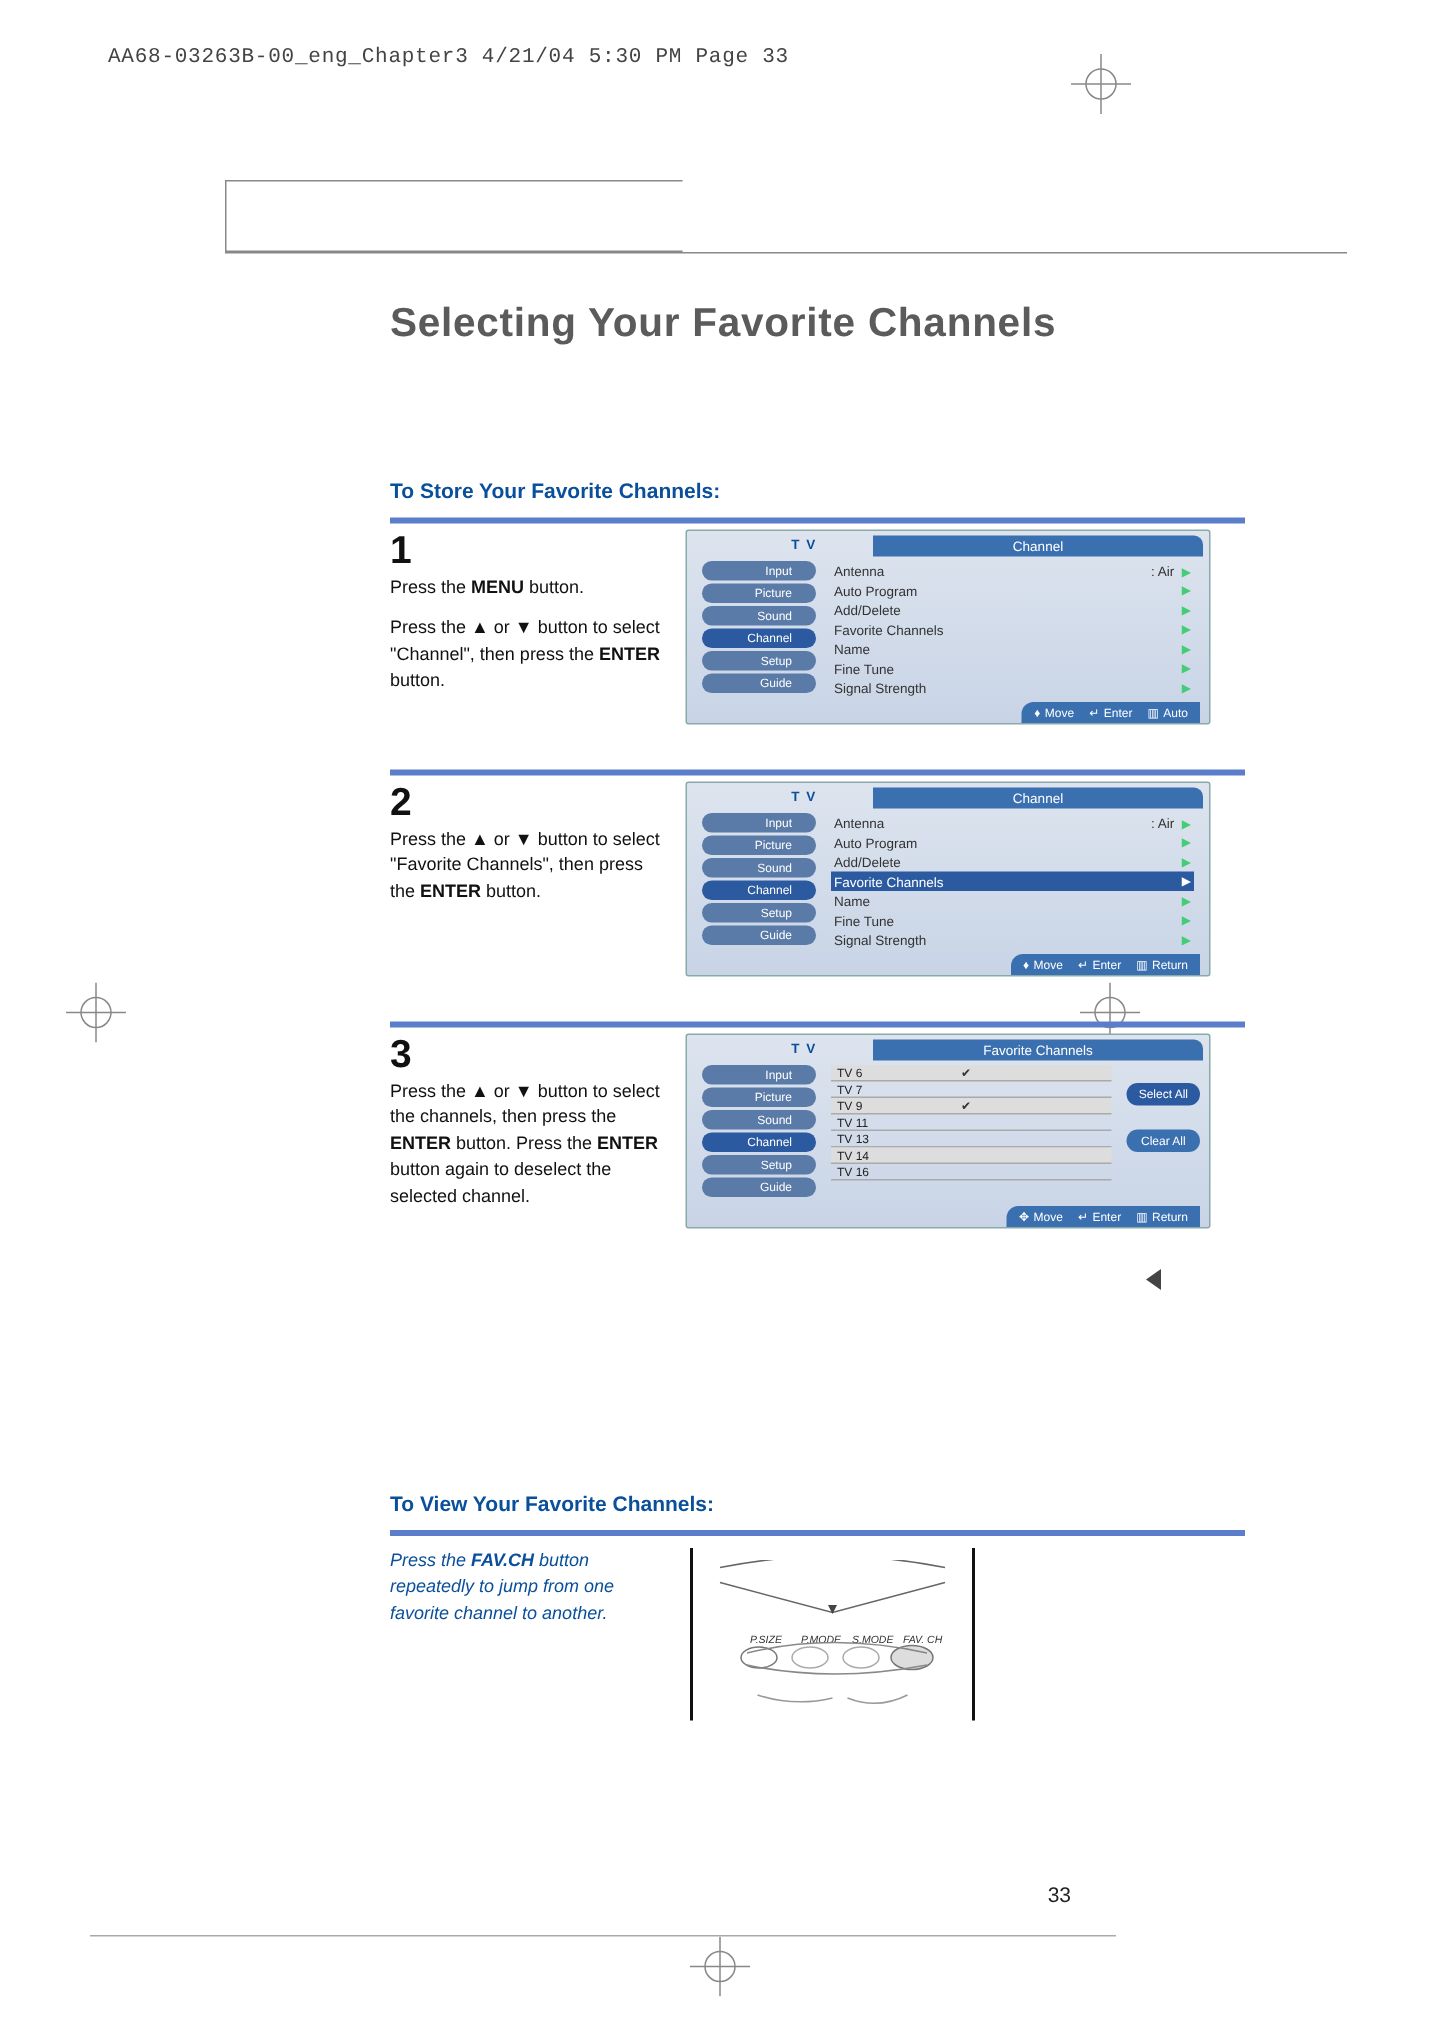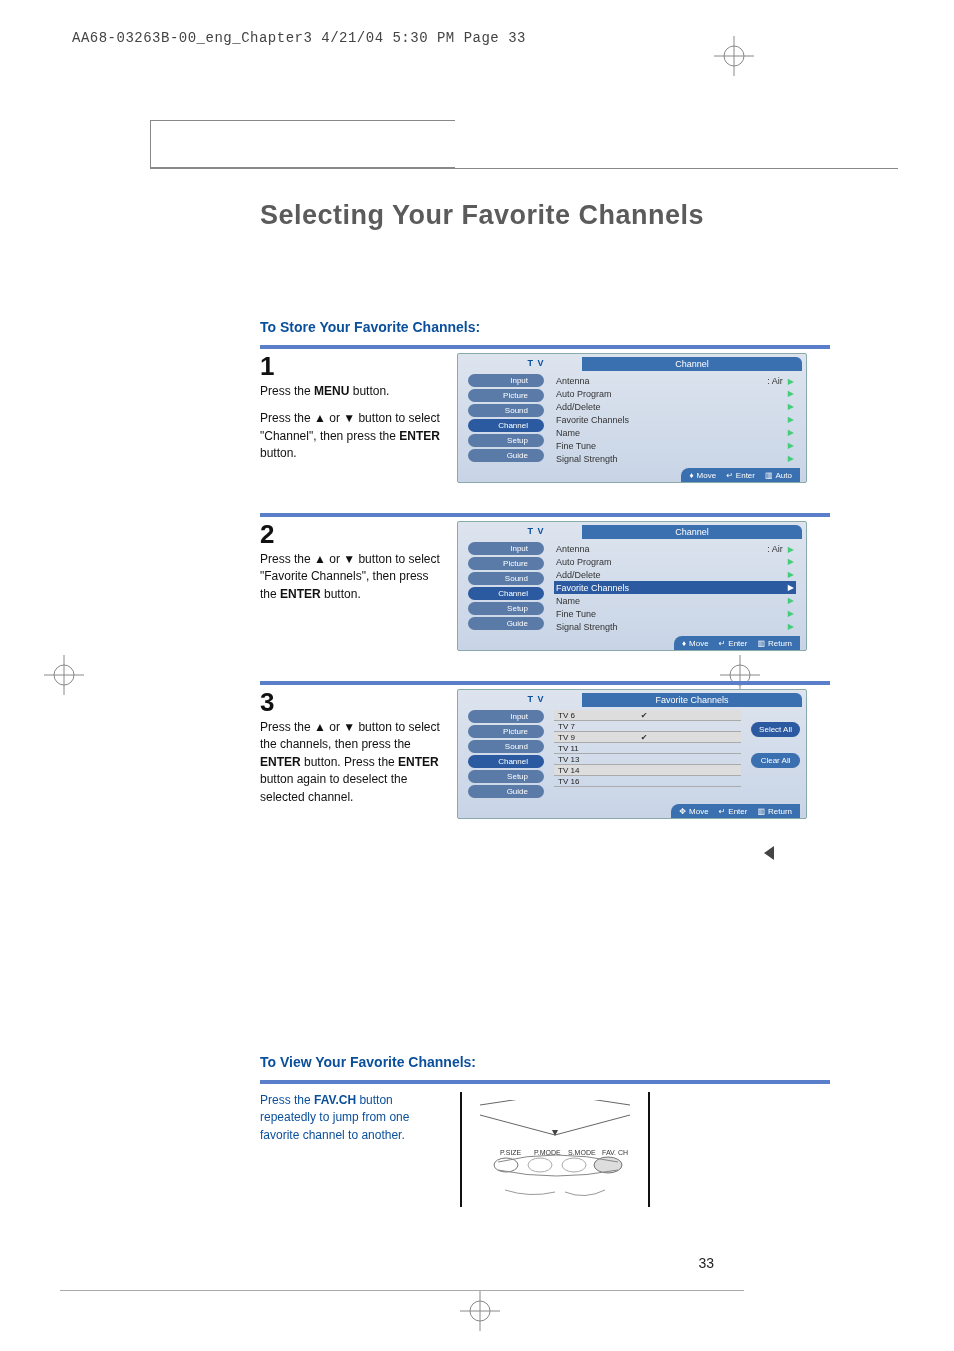--- a/index.html
+++ b/index.html
@@ -57,22 +57,22 @@
   .fav-row .chk { width:20px; text-align:center; color:#333; }
   .fav-row.on { background:#ddd; }
   .fav-btns { display:flex; flex-direction:column; gap:4px; padding:2px 6px; }
   .fav-btn { background:#3a6fb0; color:#fff; font-size:8px; padding:3px 8px; border-radius:9px; text-align:center;margin-top:12px; }
   .fav-btn.sel { background:#2c5aa0; }
 
   
   .sidemark { position:absolute; right:30px; width:0; height:0; border-top:7px solid transparent; border-bottom:7px solid transparent; border-right:10px solid #444; }
 
   
-  .lower { position:absolute; top:1054px; left:260px; width:570px; }
-  .viewblock { display:flex; gap:30px; border-top:4px solid #5b7ecb; padding-top:8px; margin-top:8px; }
+  .lower { position:absolute; top:994px; left:260px; width:570px; }
+  .viewblock { display:flex; gap:30px; border-top:4px solid #5b7ecb; padding-top:8px; margin-top:8px;font-style:italic; }
   .viewblock .text { width:170px; font-size:12px; line-height:1.45; color:#0a4f9b; }
   .remote-box { width:190px; height:115px; border-left:2px solid #111; border-right:2px solid #111; display:flex; align-items:center; justify-content:center; }
   .remote-svg { width:170px; height:100px; }
 
   .pagenum { position:absolute; bottom:80px; right:90px; font-size:14px; color:#222; }
 
   
   .bottomline { position:absolute; bottom:60px; left:60px; right:60px; border-top:1px solid #aaa; }
 </style>
 </head>

